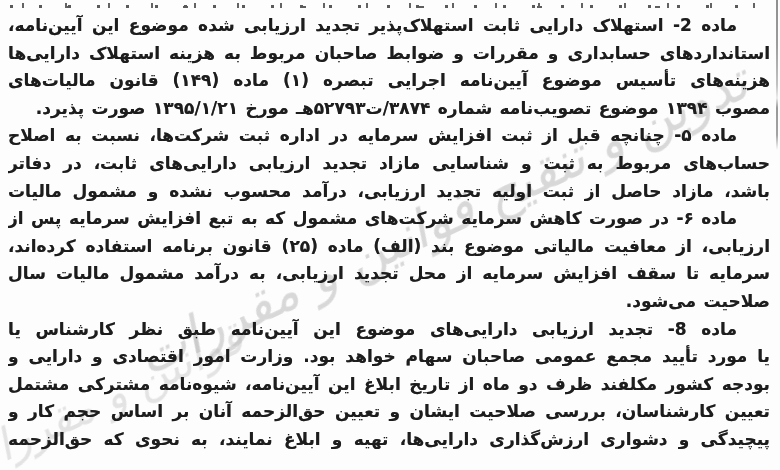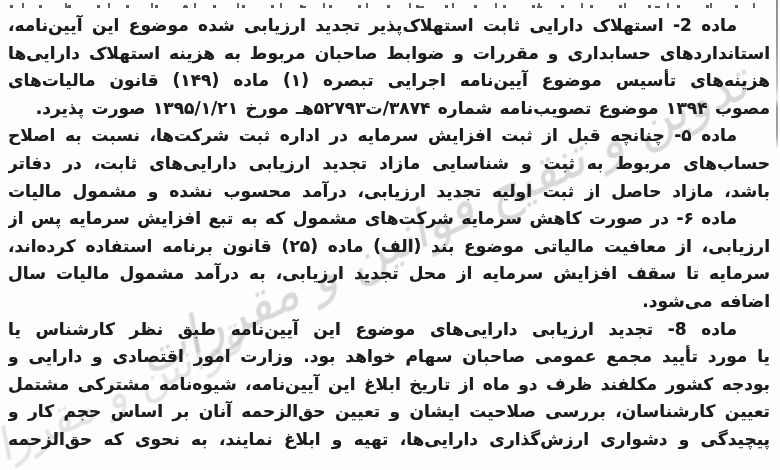--- a/index.html
+++ b/index.html
@@ -100,21 +100,21 @@
       <div class="line first" dir="rtl"><b class="article-label">ماده 2-</b> استهلاک دارایی ثابت استهلاک‌پذیر تجدید ارزیابی شده موضوع این آیین‌نامه، باید مطابق</div>
       <div class="line" dir="rtl">استانداردهای حسابداری و مقررات و ضوابط صاحبان مربوط به هزینه استهلاک دارایی‌ها و</div>
       <div class="line" dir="rtl">هزینه‌های تأسیس موضوع آیین‌نامه اجرایی تبصره (۱) ماده (۱۴۹) قانون مالیات‌های مستقیم</div>
       <div class="line end" dir="rtl">مصوب ۱۳۹۴ موضوع تصویب‌نامه شماره ۳۸۷۴/ت۵۲۷۹۳هـ مورخ ۱۳۹۵/۱/۲۱ صورت پذیرد.</div>
       <div class="line first" dir="rtl"><b class="article-label">ماده ۵-</b> چنانچه قبل از ثبت افزایش سرمایه در اداره ثبت شرکت‌ها، نسبت به اصلاح</div>
       <div class="line" dir="rtl">حساب‌های مربوط به ثبت و شناسایی مازاد تجدید ارزیابی دارایی‌های ثابت، در دفاتر قانونی اقدام شده</div>
       <div class="line" dir="rtl">باشد، مازاد حاصل از ثبت اولیه تجدید ارزیابی، درآمد محسوب نشده و مشمول مالیات</div>
       <div class="line first" dir="rtl"><b class="article-label">ماده ۶-</b> در صورت کاهش سرمایه شرکت‌های مشمول که به تبع افزایش سرمایه پس از تجدید</div>
       <div class="line" dir="rtl">ارزیابی، از معافیت مالیاتی موضوع بند (الف) ماده (۲۵) قانون برنامه استفاده کرده‌اند، معادل کاهش</div>
       <div class="line" dir="rtl">سرمایه تا سقف افزایش سرمایه از محل تجدید ارزیابی، به درآمد مشمول مالیات سال کاهش سرمایه</div>
-      <div class="line end" dir="rtl">اضافه می‌شود.</div>
+      <div class="line end" dir="rtl">صلاحیت می‌شود.</div>
       <div class="line first" dir="rtl"><b class="article-label">ماده 8-</b> تجدید ارزیابی دارایی‌های موضوع این آیین‌نامه طبق نظر کارشناس یا کارشناسان منتخب</div>
       <div class="line" dir="rtl">یا مورد تأیید مجمع عمومی صاحبان سهام خواهد بود. وزارت امور اقتصادی و دارایی و سازمان برنامه و</div>
       <div class="line" dir="rtl">بودجه کشور مکلفند ظرف دو ماه از تاریخ ابلاغ این آیین‌نامه، شیوه‌نامه مشترکی مشتمل بر فرآیند</div>
       <div class="line" dir="rtl">تعیین کارشناسان، بررسی صلاحیت ایشان و تعیین حق‌الزحمه آنان بر اساس حجم کار و میزان</div>
       <div class="line" dir="rtl">پیچیدگی و دشواری ارزش‌گذاری دارایی‌ها، تهیه و ابلاغ نمایند، به نحوی که حق‌الزحمه کارشناسان</div>
     </div>
 
   <div class="edge-line"></div>
 
 </div>

